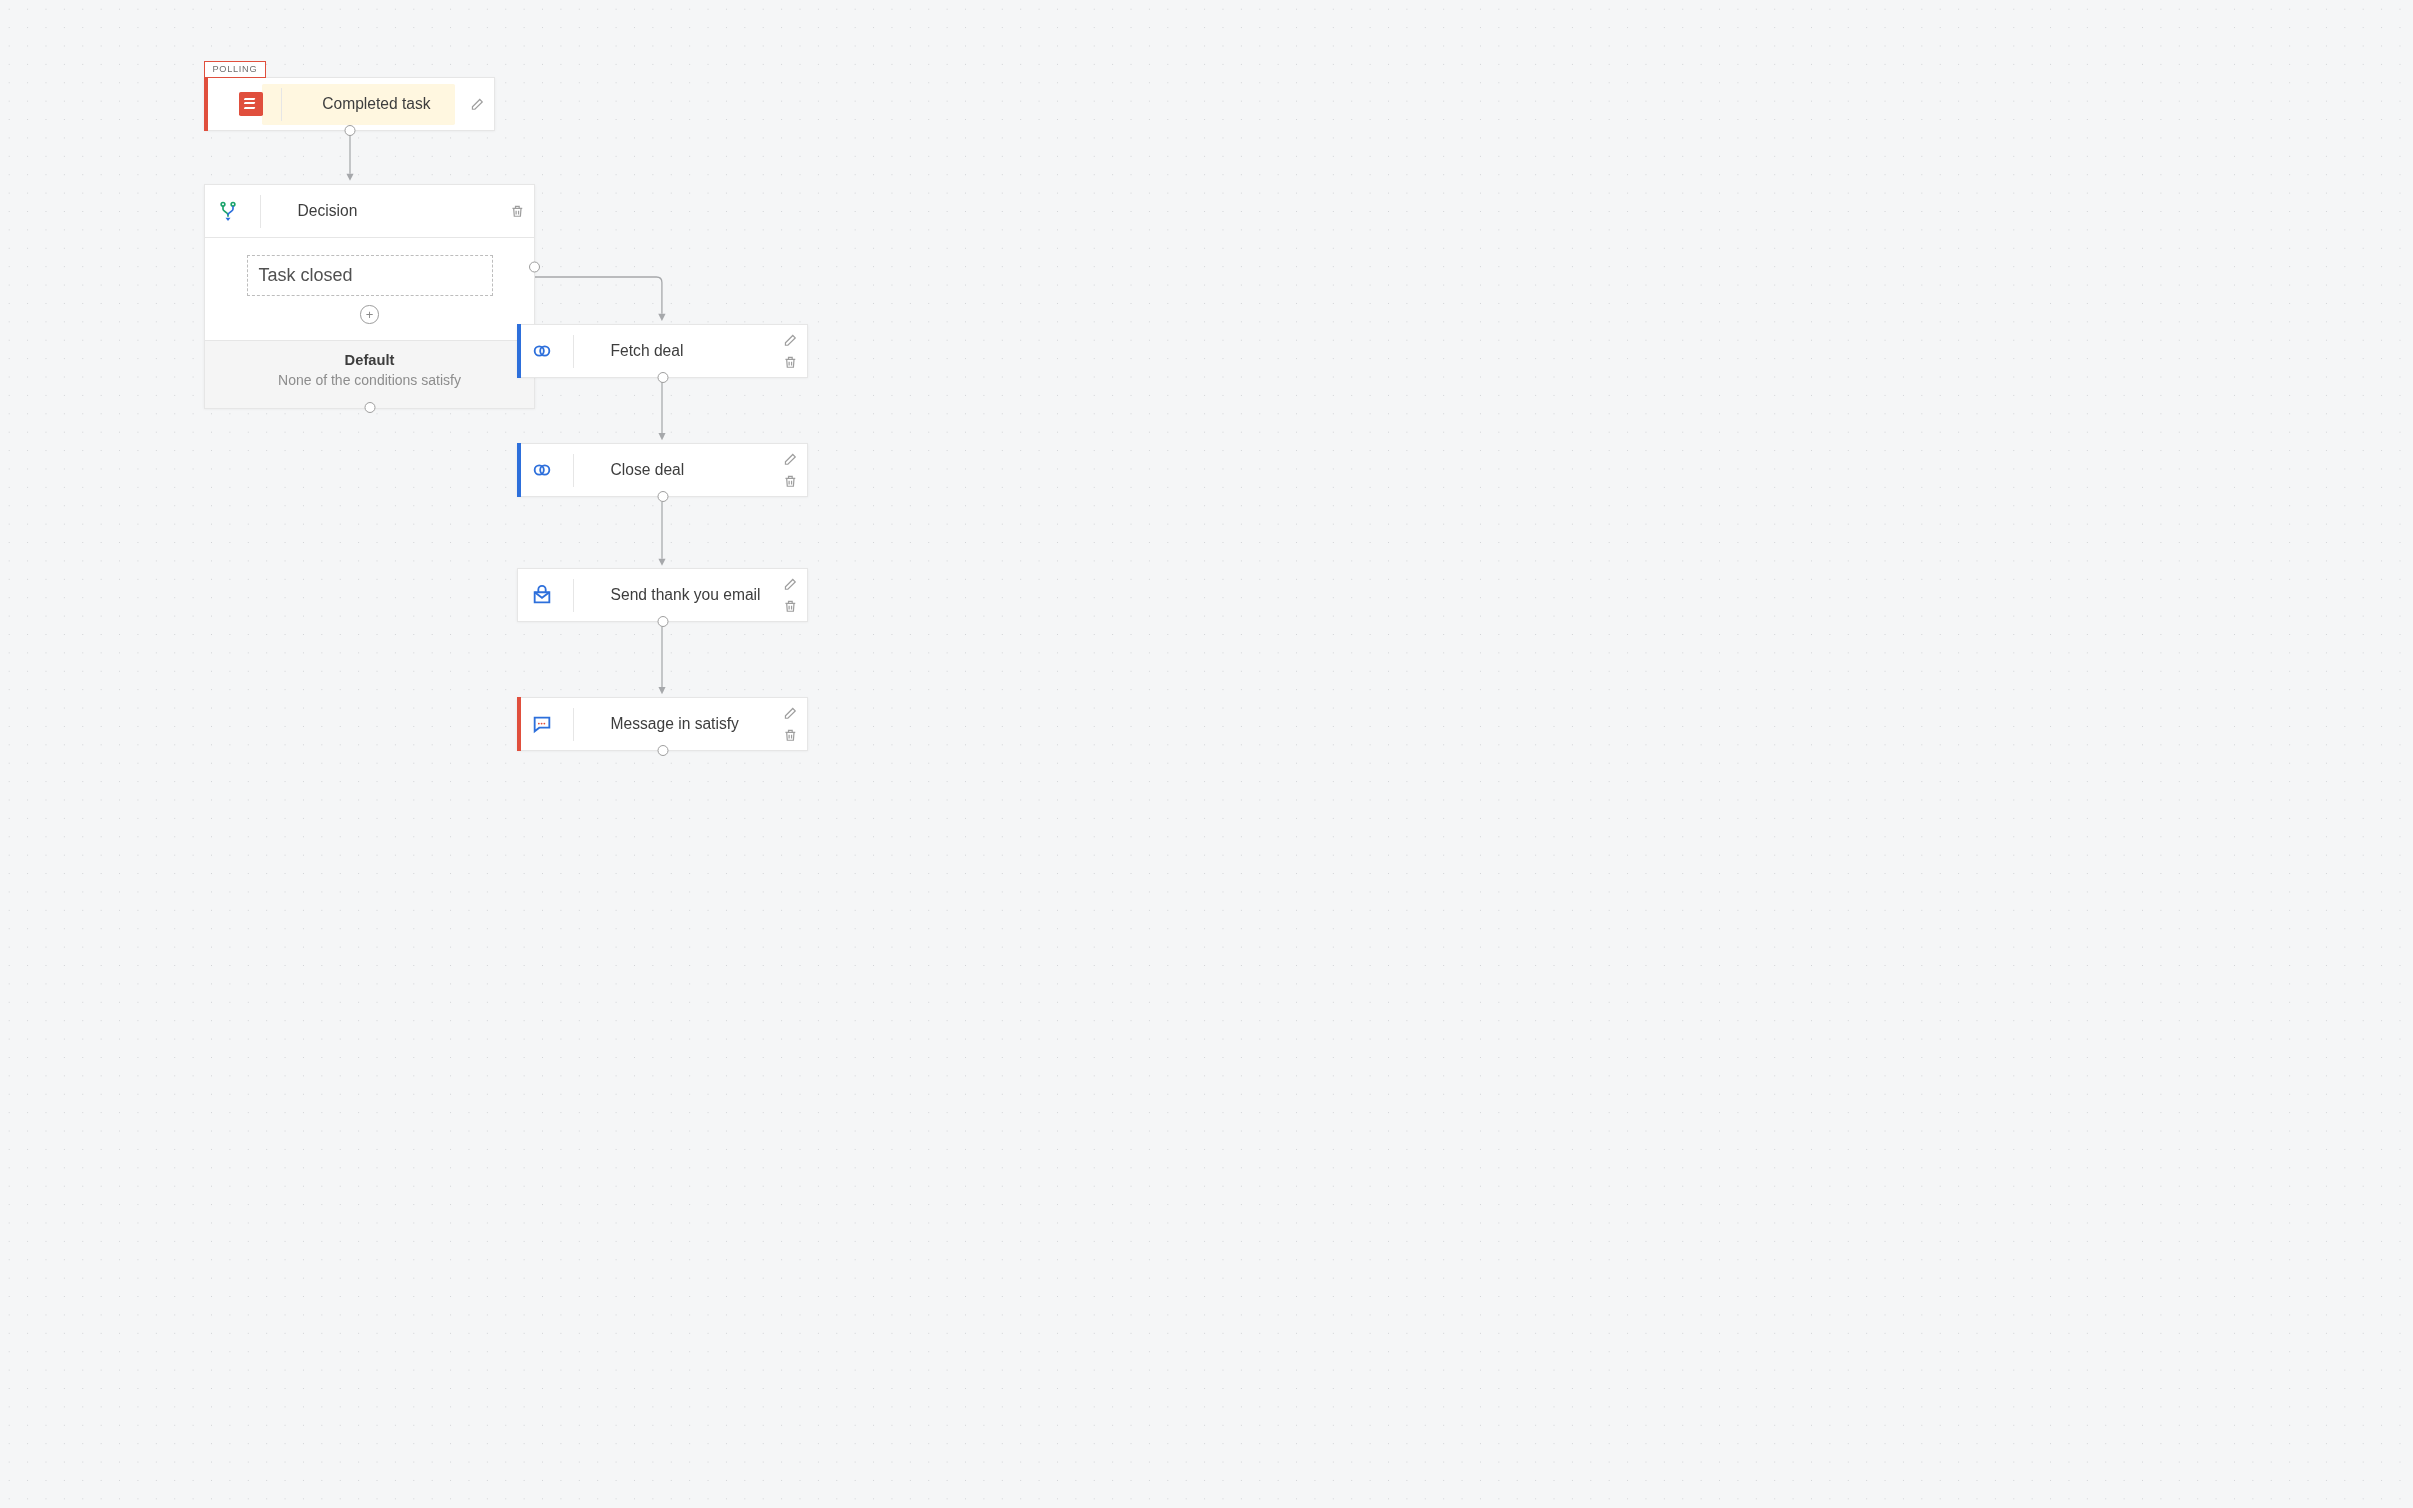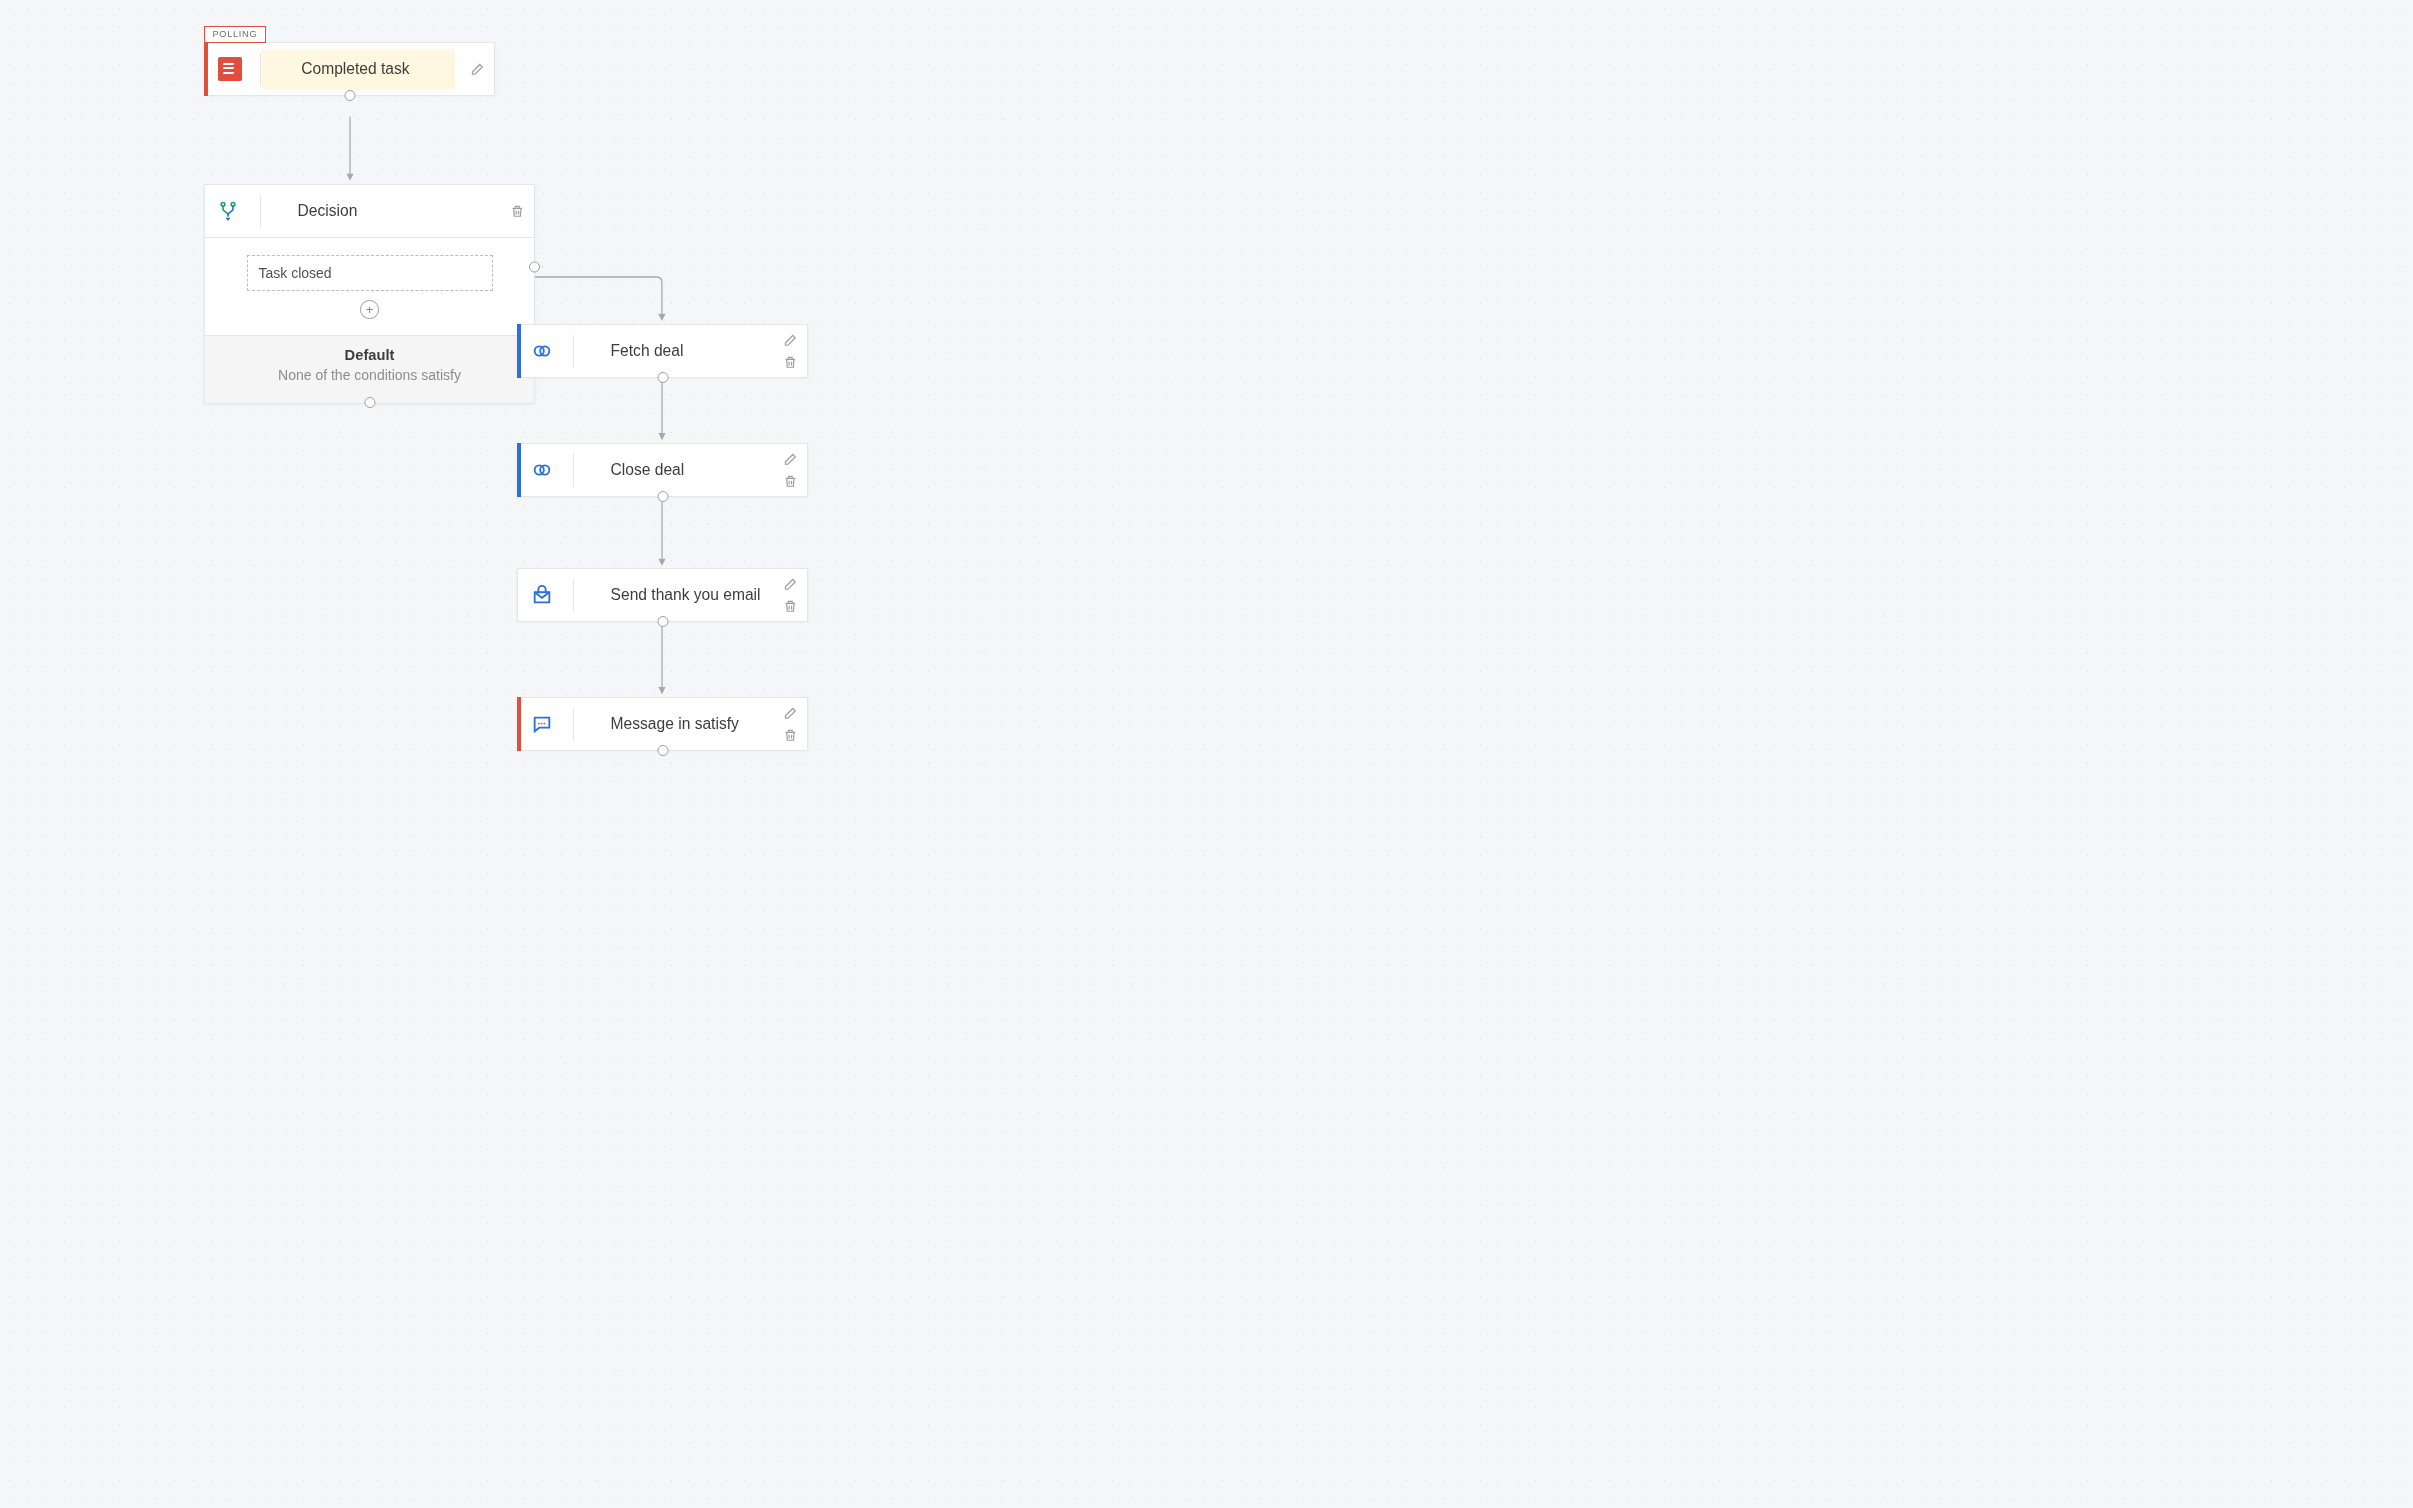--- a/index.html
+++ b/index.html
@@ -75,21 +75,22 @@
     cursor: pointer;
     display: flex;
     align-items: center;
     justify-content: center;
   }
   .action-icon svg { width: 14.7px; height: 14.7px; }
 
   
   #trigger {
     left: 204px;
-    top: 42px;
+    top: 77px;
+    padding-left: 21px;
   }
   .polling-tag {
     position: absolute;
     top: -17.5px;
     left: -0.9px;
     height: 17.5px;
     padding: 0 7.4px;
     border: 0.9px solid #e04f3d;
     background: #ffffff;
     color: #6f6f6f;
@@ -121,21 +122,21 @@
     display: flex;
     flex-direction: column;
     align-items: center;
   }
   .branch-chip {
     width: 246px;
     padding: 9.2px 11px;
     border: 0.9px dashed #bdbdbd;
     background: #ffffff;
     color: #515151;
-    font-size: 14px;
+    font-size: 18px;
     text-align: left;
     cursor: pointer;
   }
   .add-branch {
     margin-top: 9.2px;
     width: 18.4px; height: 18.4px;
     border: 0.9px solid #9e9e9e;
     border-radius: 50%;
     color: #8a8a8a;
     display: flex; align-items: center; justify-content: center;

